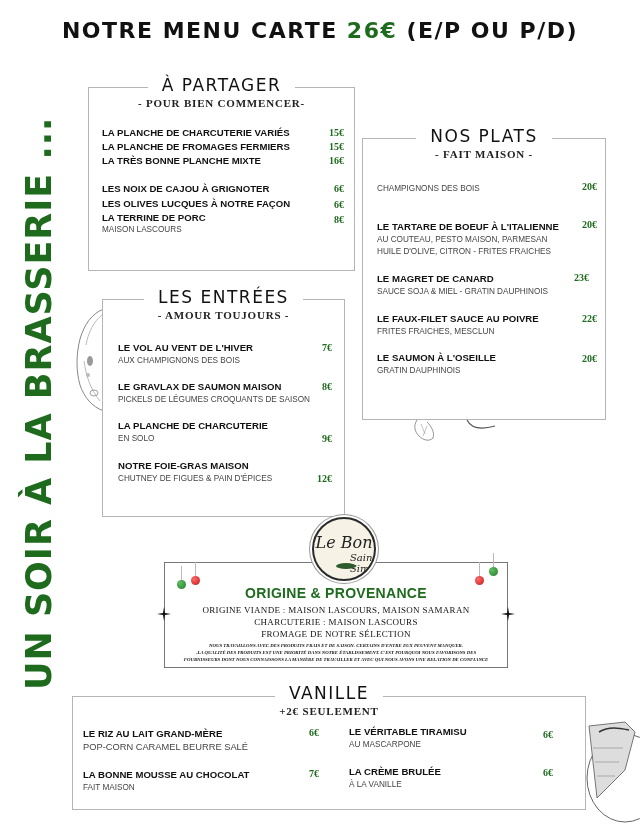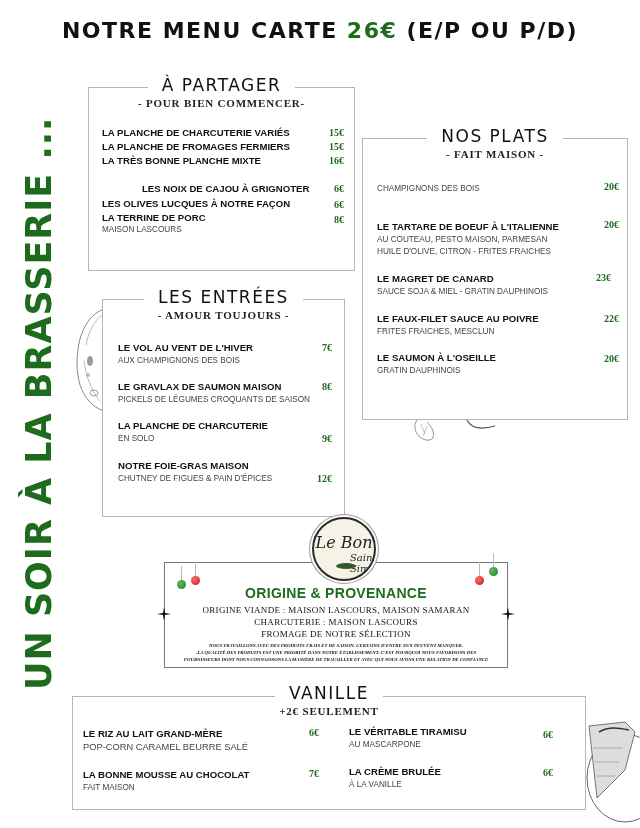--- a/index.html
+++ b/index.html
@@ -136,36 +136,36 @@
     <span class="price" style="right:0; top:0;">15€</span>
   </div>
   <div class="item" style="top:53px; left:13px; right:10px;">
     <div class="name">LA PLANCHE DE FROMAGES FERMIERS</div>
     <span class="price" style="right:0; top:0;">15€</span>
   </div>
   <div class="item" style="top:67px; left:13px; right:10px;">
     <div class="name">LA TRÈS BONNE PLANCHE MIXTE</div>
     <span class="price" style="right:0; top:0;">16€</span>
   </div>
-  <div class="item" style="top:95px; left:13px; right:10px;margin-left:40px;">
+  <div class="item" style="top:95px; left:13px; right:10px;">
     <div class="name">LES NOIX DE CAJOU À GRIGNOTER</div>
     <span class="price" style="right:0; top:0;">6€</span>
   </div>
   <div class="item" style="top:110px; left:13px; right:10px;">
     <div class="name">LES OLIVES LUCQUES À NOTRE FAÇON</div>
     <span class="price" style="right:0; top:1px;">6€</span>
   </div>
   <div class="item" style="top:124px; left:13px; right:10px;">
     <div class="name">LA TERRINE DE PORC</div>
     <div class="desc" style="margin-top:2px;">MAISON LASCOURS</div>
     <span class="price" style="right:0; top:2px;">8€</span>
   </div>
 </div>
 
-<div class="box" style="left:362px; top:138px; width:266px; height:282px;">
+<div class="box" style="left:362px; top:138px; width:244px; height:282px;">
   <div class="box-head" style="top:-13px;">
     <span class="title">NOS PLATS</span>
     <span class="subtitle">- FAIT MAISON -</span>
   </div>
   <div class="item" style="top:42px; left:14px; right:8px;">
     <div class="desc">CHAMPIGNONS DES BOIS</div>
     <span class="price" style="right:0; top:0;">20€</span>
   </div>
   <div class="item" style="top:82px; left:14px; right:8px;">
     <div class="name">LE TARTARE DE BOEUF À L'ITALIENNE</div>

